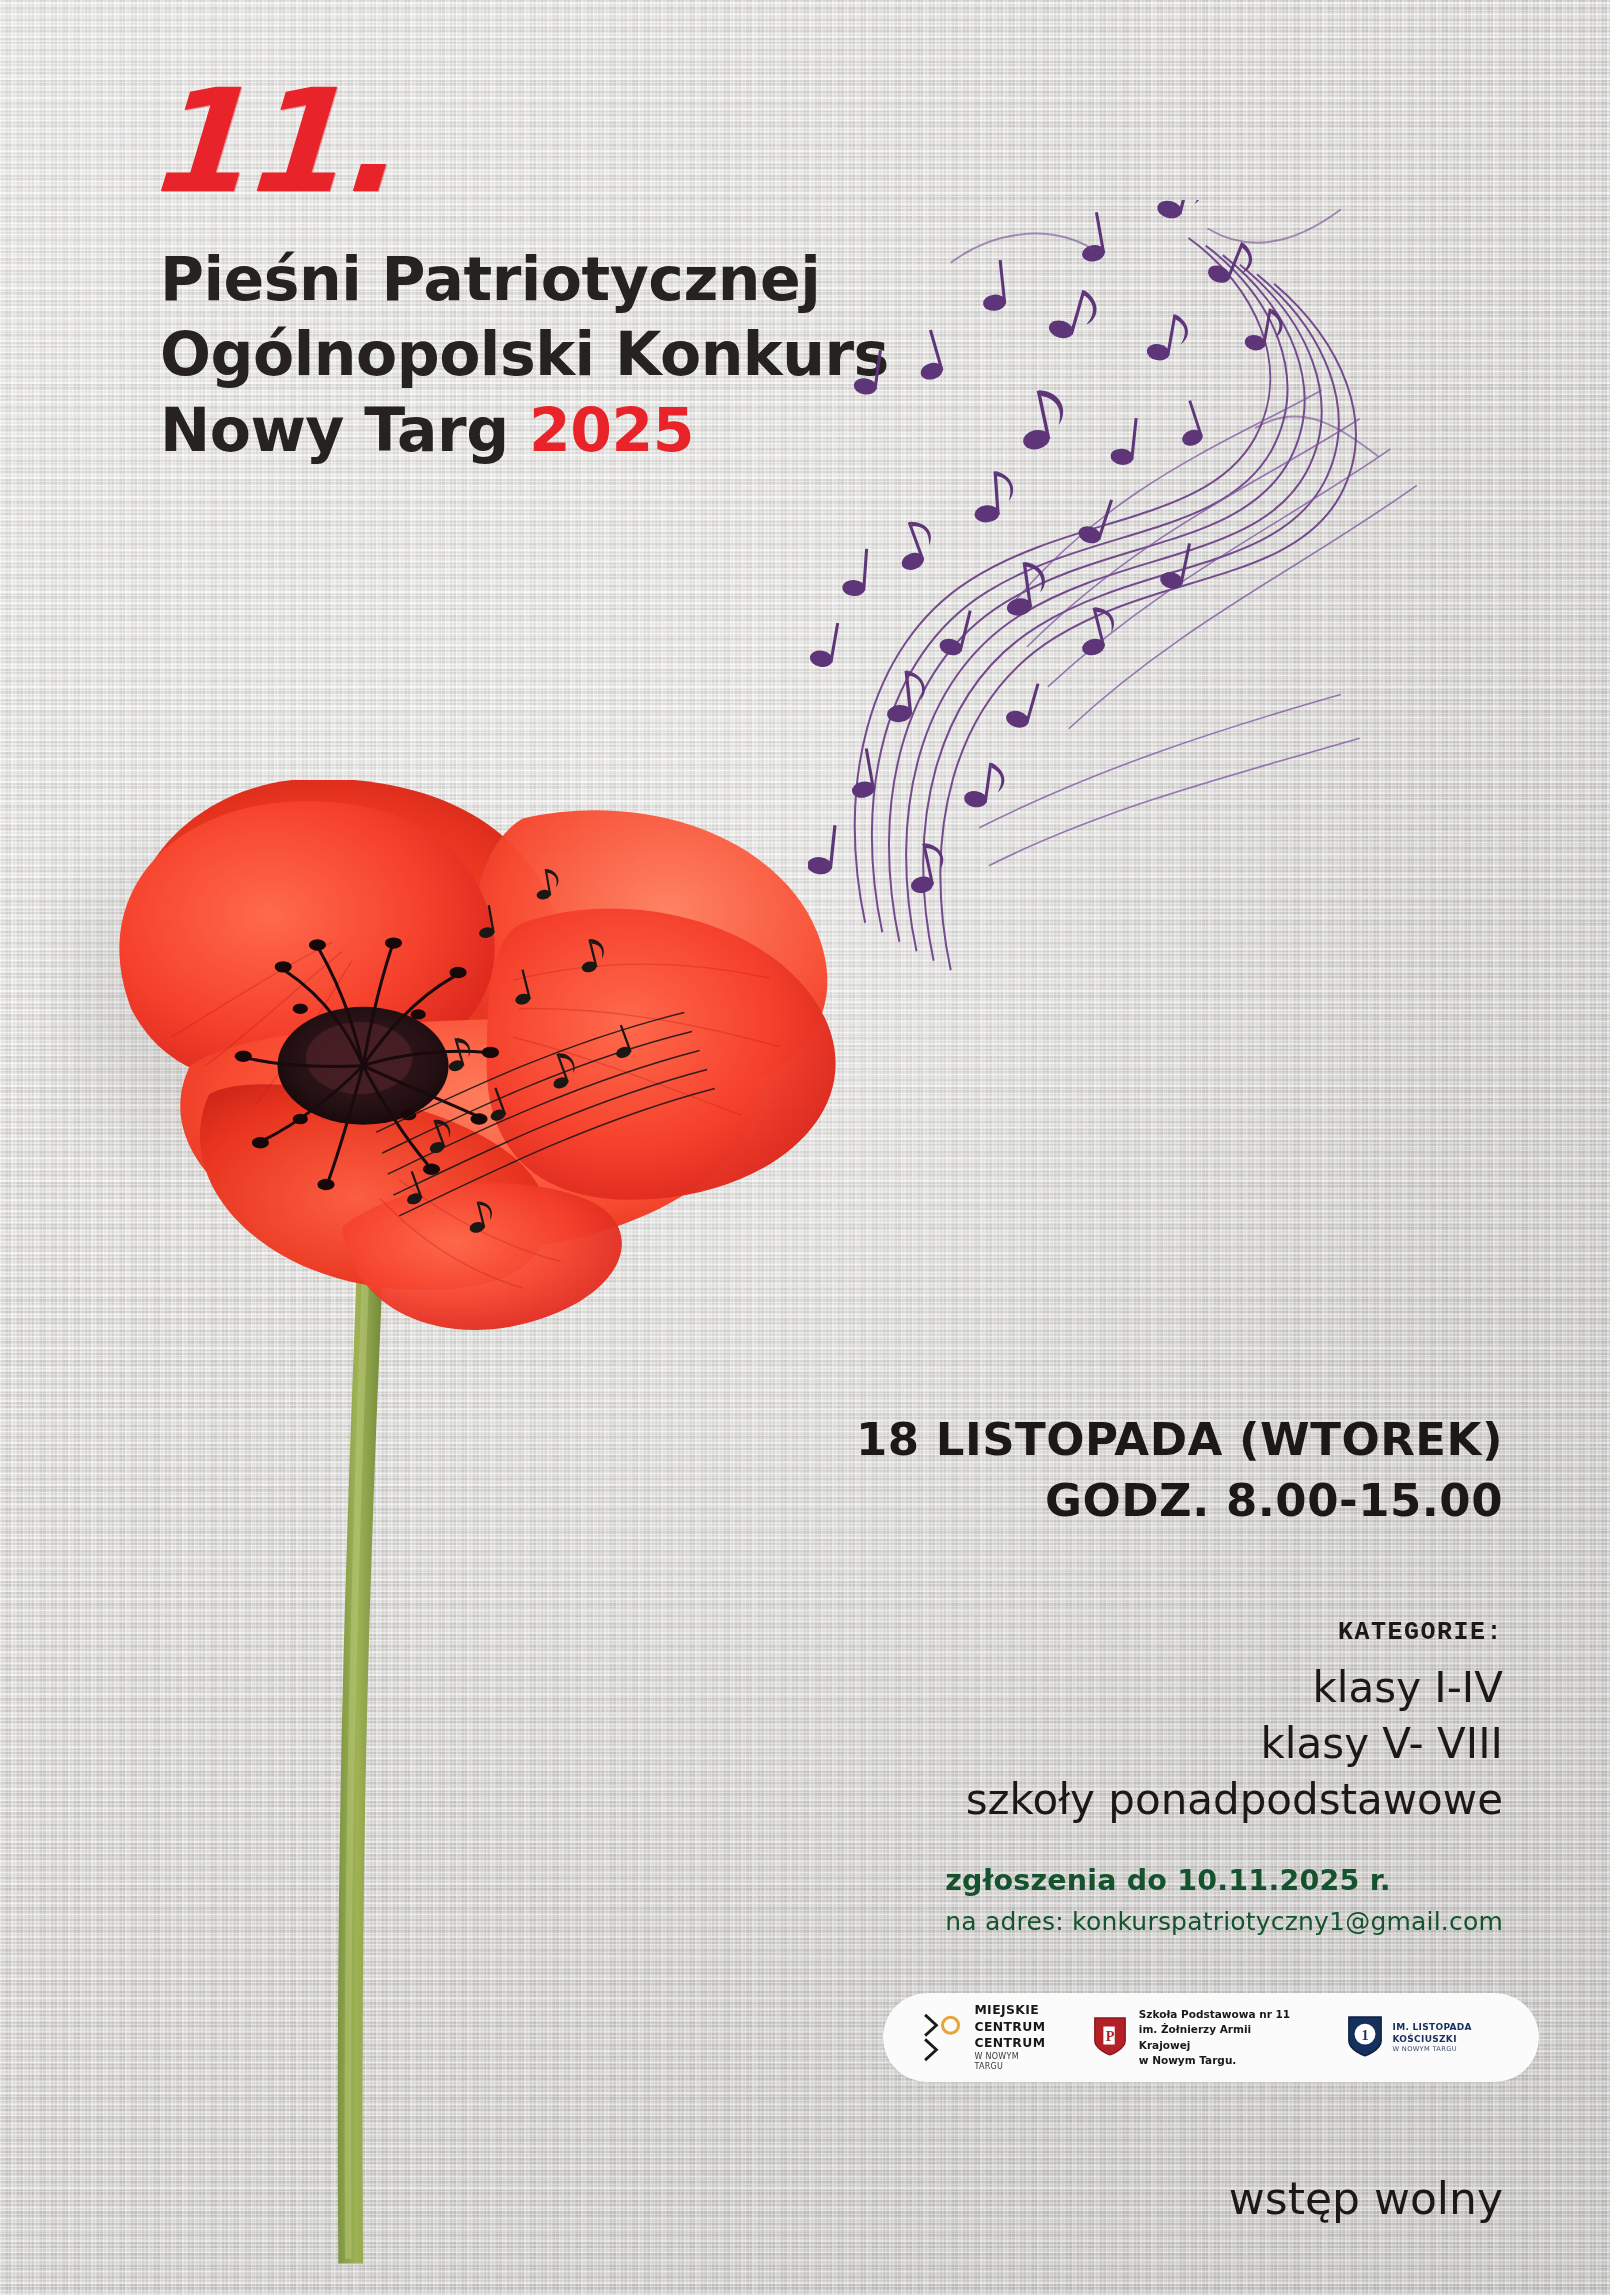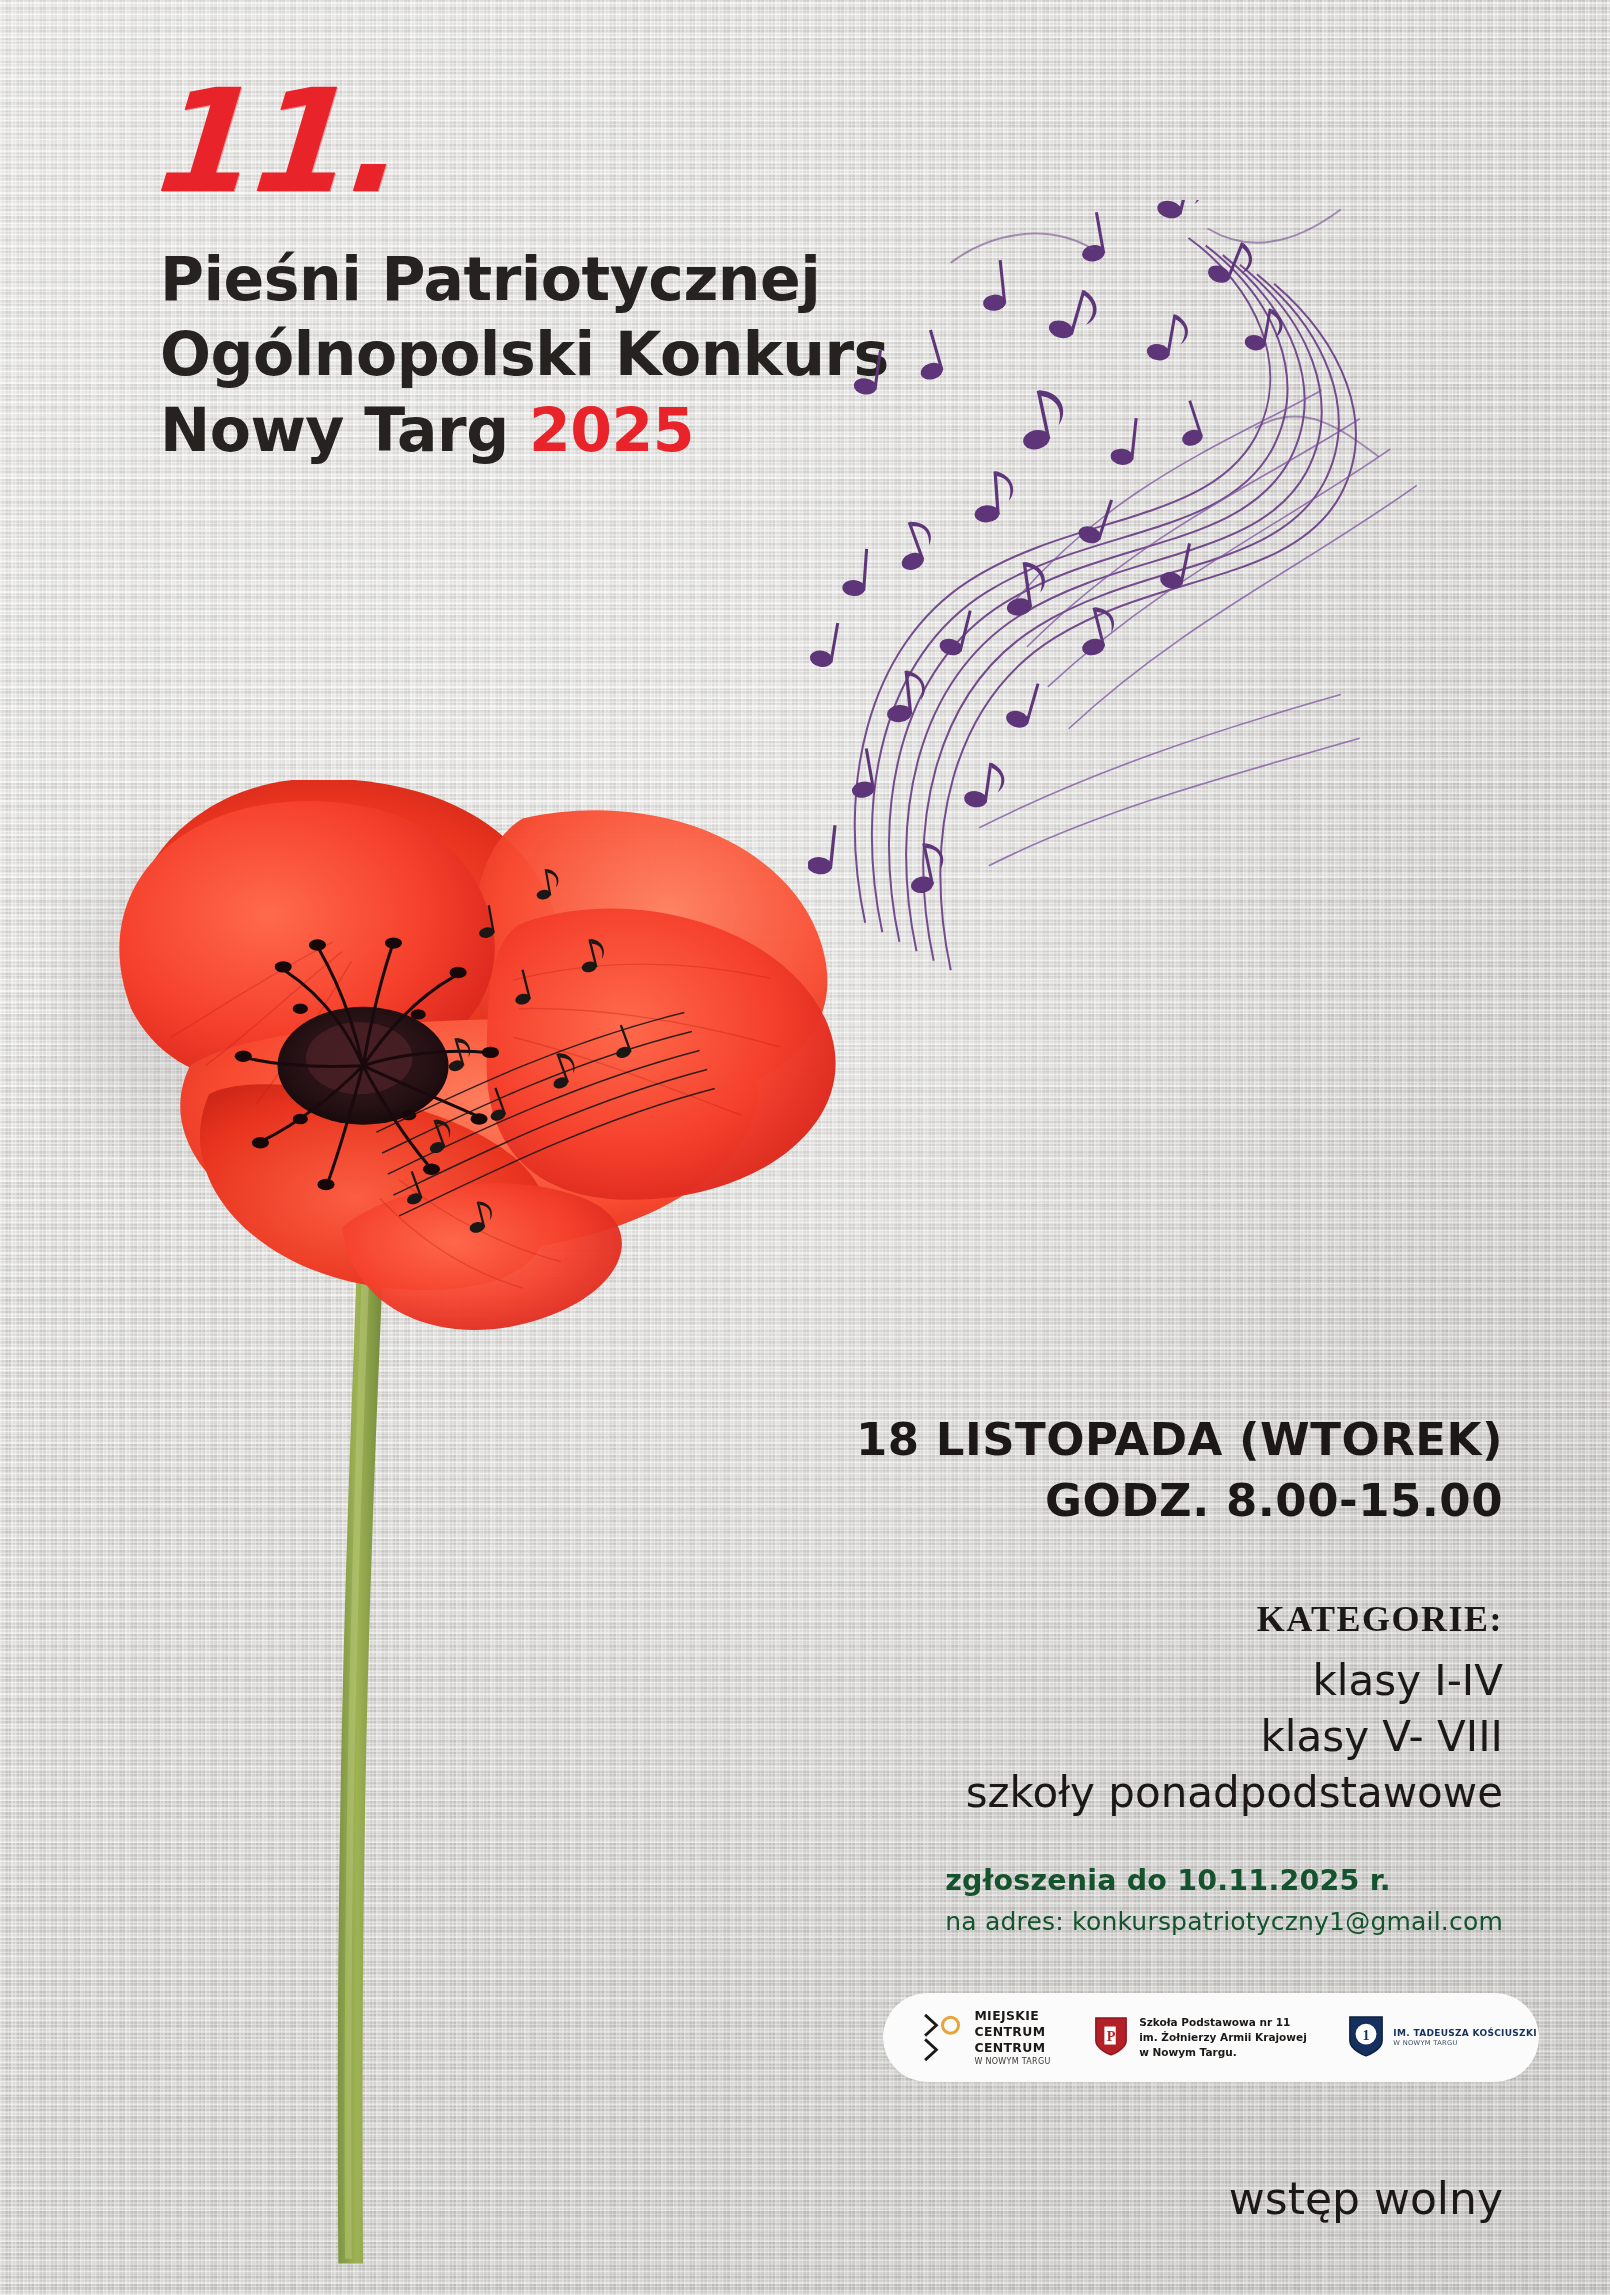--- a/index.html
+++ b/index.html
@@ -131,25 +131,26 @@
   }
 
   .kategorie-block {
     position: absolute;
     right: 107px;
     top: 1598px;
     text-align: right;
     color: #1b1816;
   }
   .kat-label {
-    font-family: Liberation Serif, serif;
-    font-weight: 700;
-    font-size: 36px;
+    font-family: Liberation Mono, monospace;
+    font-weight: 700;
+    font-size: 25px;
     letter-spacing: 1.5px;
     margin-bottom: 13.3px;
+    margin-top: 20px;
   }
   .kat-item {
     font-family: "DejaVu Sans", sans-serif;
     font-weight: 400;
     font-size: 42px;
     line-height: 1.33;
     color: #1b1816;
   }
 
   .zgloszenia-block {
@@ -626,21 +627,21 @@
 
     <div class="logo-zhp">
       <div>
         <svg width="38" height="44" viewBox="0 0 40 46" xmlns="http://www.w3.org/2000/svg">
           <path d="M3 3 H37 V28 C37 38, 20 44, 20 44 C20 44, 3 38, 3 28 Z" fill="#16305e" stroke="#0d1f40" stroke-width="1.5"></path>
           <circle cx="20" cy="21" r="11" fill="#ffffff"></circle>
           <text x="20" y="27" font-family="Liberation Serif, serif" font-size="15" font-weight="bold" fill="#16305e" text-anchor="middle">1</text>
         </svg>
       </div>
       <div class="logo-zhp-text">
-        <div>IM. TADEUSZA KOŚCIUSZKI</div>
+        <div>IM. LISTOPADA KOŚCIUSZKI</div>
         <div class="sub">W NOWYM TARGU</div>
       </div>
     </div>
 
   </div>
 
   <div class="wstep">wstęp wolny</div>
 
 </div>
 

